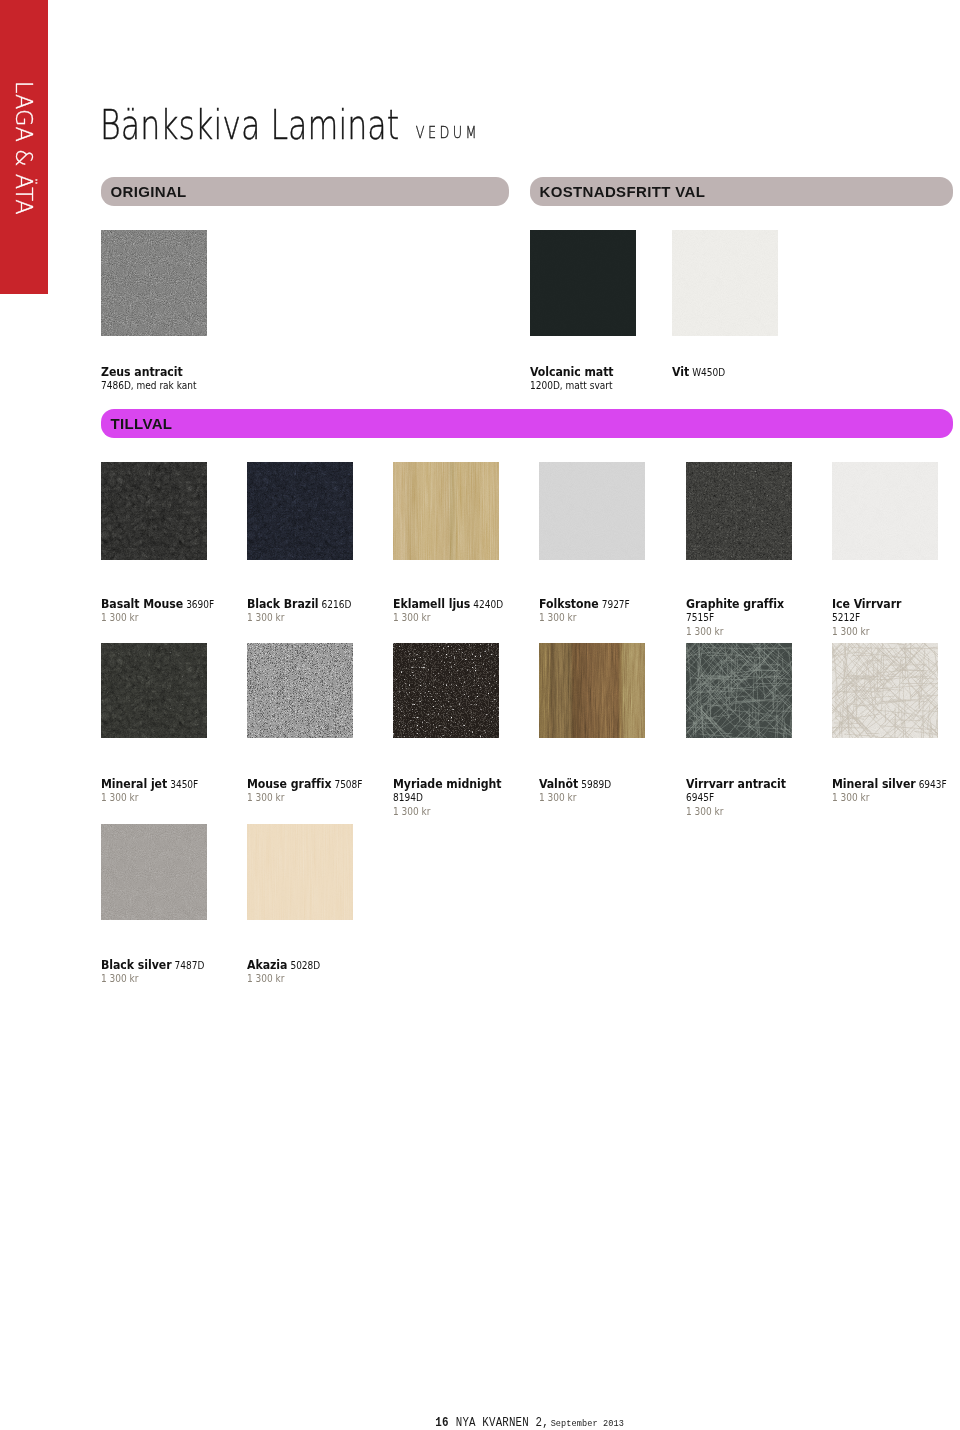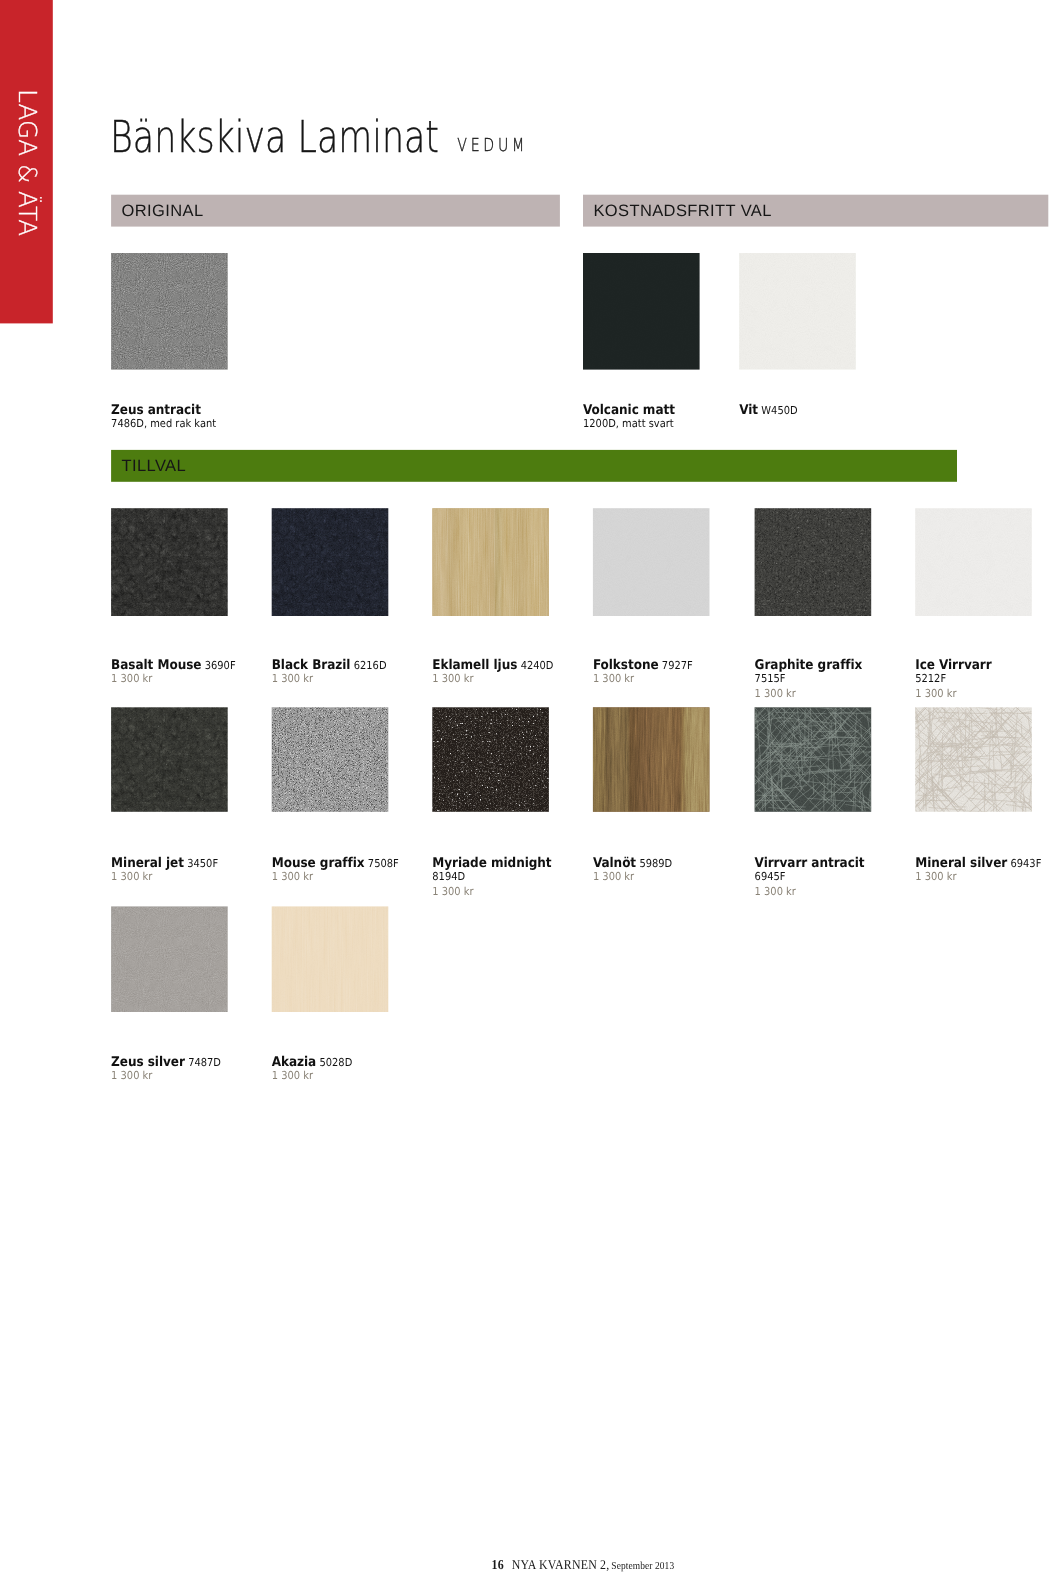--- a/index.html
+++ b/index.html
@@ -19,39 +19,39 @@
   
   .title{position:absolute;left:100px;top:104px;white-space:nowrap;
     font-family:"DejaVu Sans",sans-serif;font-weight:200;font-size:40px;color:#161616;
     line-height:42px;transform:scaleX(.792);transform-origin:0 50%;
     -webkit-text-stroke:0.35px #161616;}
   .title .brand{font-size:16.2px;letter-spacing:4.3px;color:#2a2a2a;
     position:relative;top:-1px;margin-left:21px;}
 
   
   .bar{position:absolute;height:29px;box-sizing:border-box;
-    font-weight:normal;font-size:15px;letter-spacing:.35px;color:#161616;
-    padding-left:9.5px;display:flex;align-items:center;}
+    font-weight:bold;font-size:15px;letter-spacing:.35px;color:#161616;
+    padding-left:9.5px;display:flex;align-items:center;border-radius:13px;}
 
   
   .sw{position:absolute;overflow:hidden;}
   .sw > svg{position:absolute;left:0;top:0;display:block;}
 
   
   .cap{position:absolute;font-family:"DejaVu Sans Condensed","DejaVu Sans",sans-serif;
     font-size:11px;color:#111;white-space:nowrap;}
   .cap .ln{position:absolute;left:0;white-space:nowrap;line-height:0;font-size:0;margin-top:20px;}
   .cap b{font-weight:bold;font-size:12.2px;letter-spacing:-.05px;}
   .cap .pr{color:#8a8377;font-size:11.2px;}
   .cap .cd{font-size:10px;}
   .cap .sp{font-size:10.4px;display:inline-block;width:3px;}
 
   
   .footer{position:absolute;left:104px;top:1422px;width:852px;text-align:center;
-    color:#1a1a1a;font-family:Liberation Serif, serif;line-height:0;white-space:nowrap;}
+    color:#1a1a1a;font-family:Liberation Mono, monospace;line-height:0;white-space:nowrap;}
   .footer .inner{display:inline-block;transform:scaleX(.885);transform-origin:50% 50%;}
   .footer .pg{font-weight:bold;font-size:12.3px;letter-spacing:.2px;}
   .footer .ttl{font-weight:200;font-size:12.2px;letter-spacing:.2px;margin-left:8px;}
   .footer .sm{font-weight:200;font-size:9.7px;letter-spacing:.1px;margin-left:2px;}
 </style>
 </head>
 <body>
 
 <svg width="0" height="0" style="position:absolute;left:-9999px;top:-9999px" aria-hidden="true">
 <defs>
@@ -180,21 +180,21 @@
         <svg width="106" height="106" style="opacity:0.05;mix-blend-mode:multiply">
           <rect width="106" height="106" filter="url(#fGrainF)"></rect>
         </svg>
         <svg width="106" height="106" style="opacity:0.07;mix-blend-mode:overlay">
           <rect width="106" height="106" filter="url(#fStone2)"></rect>
         </svg>
       </div>
       <div class="cap" style="left:672px;top:352px">
         <span class="ln" style="top:0.0px"><b>Vit</b><span class="sp"> </span><span class="cd">W450D</span></span>
       </div>
-      <div class="bar" style="left:101px;top:409px;width:769px;background:#4d7c0f">
+      <div class="bar" style="left:101px;top:409px;width:852px;background:#d946ef">
      <span>TILLVAL</span>
       </div>
       <div class="sw" style="left:101px;top:462px;width:106px;height:98px;background:#363634">
         <svg width="106" height="98" style="opacity:0.62;mix-blend-mode:overlay">
           <rect width="106" height="98" filter="url(#fStoneM)"></rect>
         </svg>
         <svg width="106" height="98" style="opacity:0.5;mix-blend-mode:overlay">
           <rect width="106" height="98" filter="url(#fRough)"></rect>
         </svg>
         <svg width="106" height="98" style="opacity:0.6;mix-blend-mode:overlay">
@@ -369,21 +369,21 @@
       </div>
       <div class="sw" style="left:101px;top:824px;width:106px;height:96px;background:#a5a19d">
         <svg width="106" height="96" style="opacity:0.45;mix-blend-mode:overlay">
           <rect width="106" height="96" filter="url(#fGrainF)"></rect>
         </svg>
         <svg width="106" height="96" style="opacity:0.1;mix-blend-mode:overlay">
           <rect width="106" height="96" filter="url(#fStone2)"></rect>
         </svg>
       </div>
       <div class="cap" style="left:101px;top:945px">
-        <span class="ln" style="top:0.0px"><b>Zeus silver</b><span class="sp"> </span><span class="cd">7487D</span></span>
+        <span class="ln" style="top:0.0px"><b>Black silver</b><span class="sp"> </span><span class="cd">7487D</span></span>
         <span class="ln" style="top:14.2px"><span class="cd pr">1 300 kr</span></span>
       </div>
       <div class="sw" style="left:247px;top:824px;width:106px;height:96px;background:#eedcc0">
         <svg width="106" height="96" style="opacity:0.3;mix-blend-mode:overlay">
           <rect width="106" height="96" filter="url(#fWoodA)"></rect>
         </svg>
         <svg width="106" height="96" style="opacity:0.12;mix-blend-mode:overlay">
           <rect width="106" height="96" filter="url(#fGrainF)"></rect>
         </svg>
       </div>

